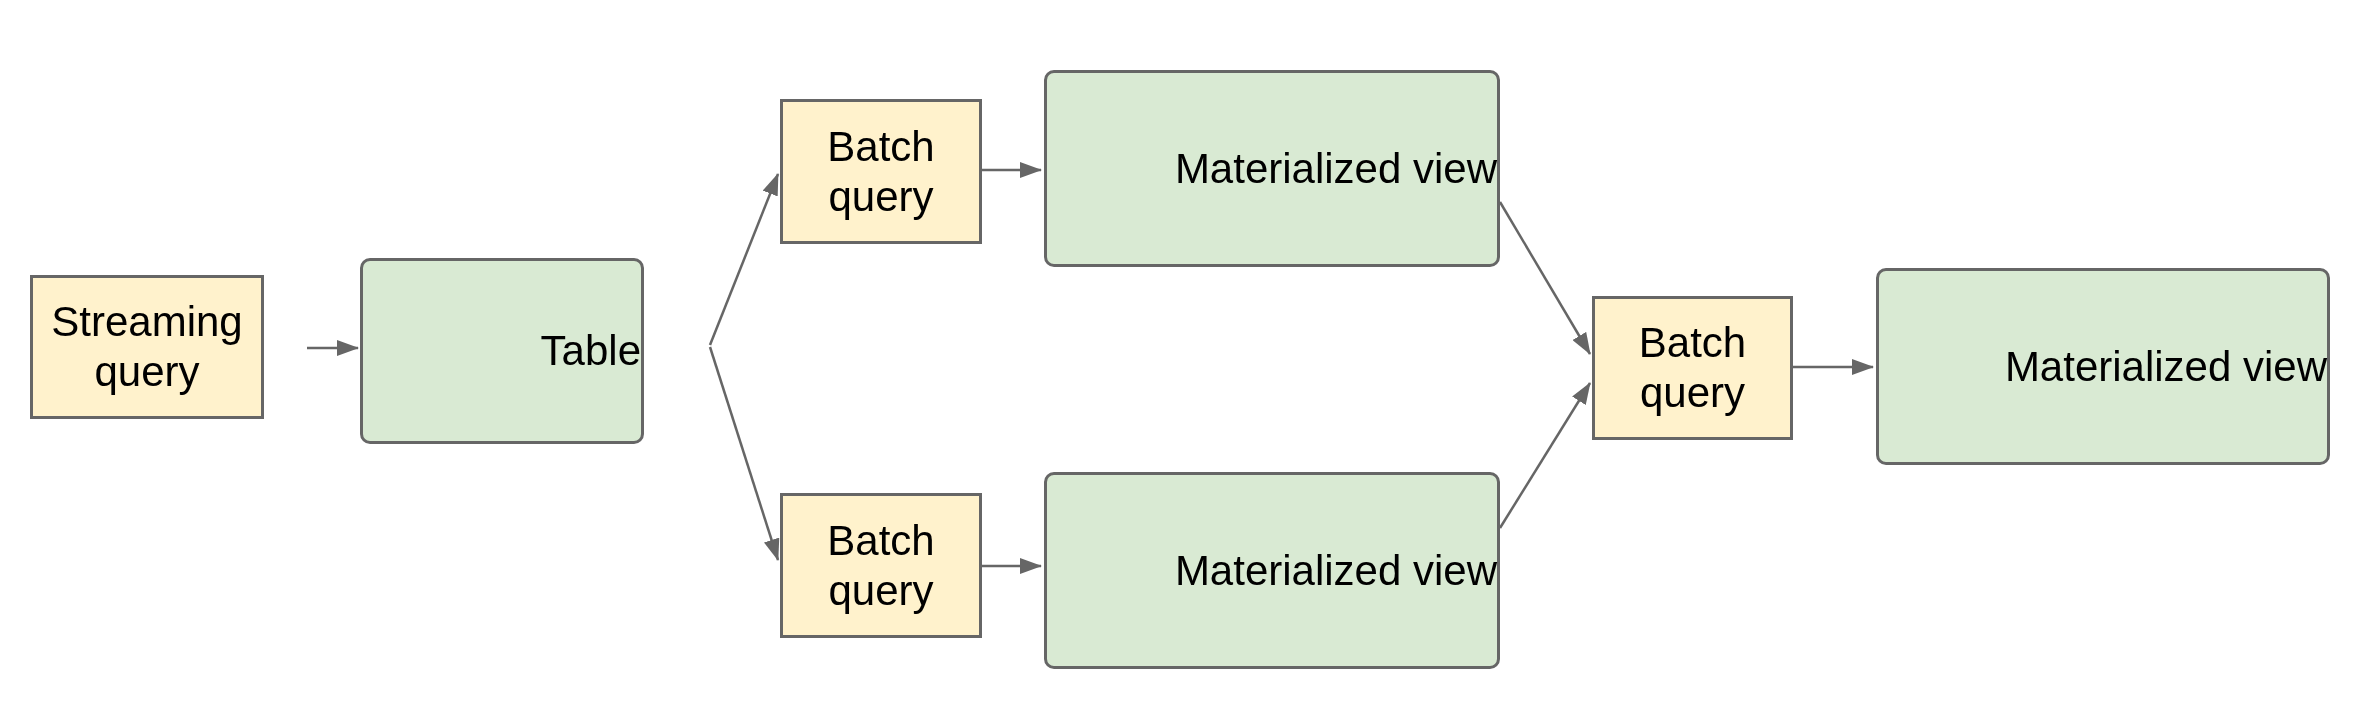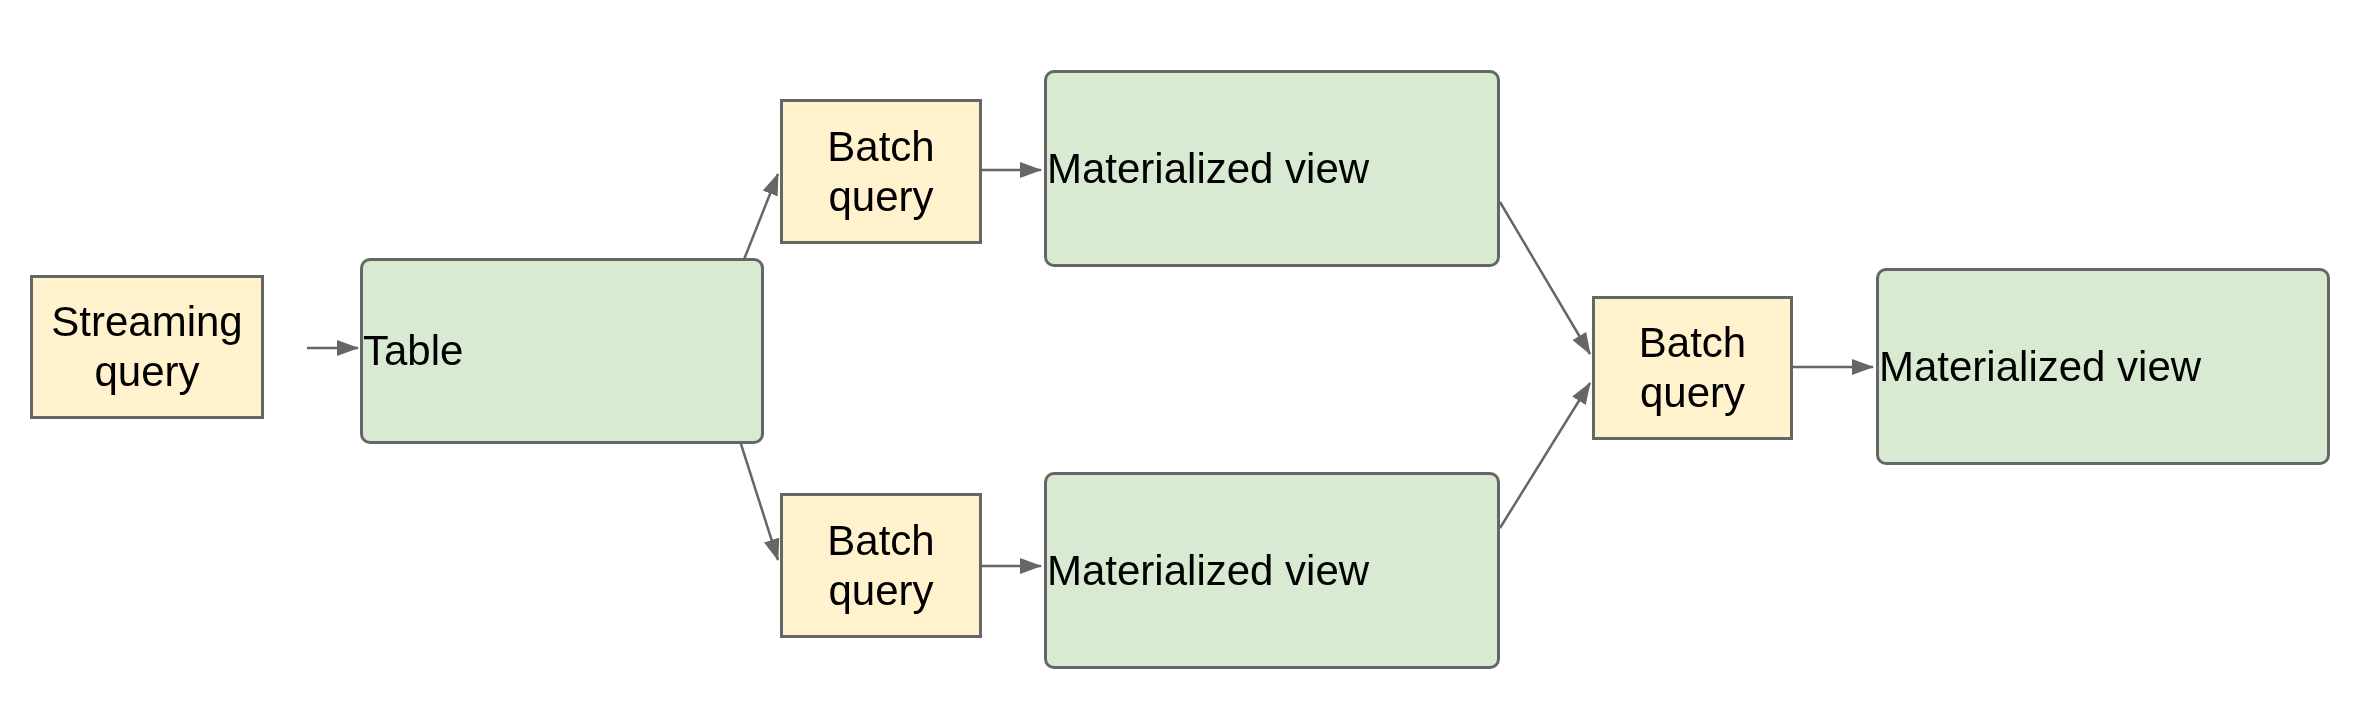--- a/index.html
+++ b/index.html
@@ -19,40 +19,40 @@
     position: absolute;
     left: 0;
     top: 0;
     width: 2370px;
     height: 720px;
   }
   .node {
     position: absolute;
     display: flex;
     align-items: center;
-    justify-content: flex-start;
+    justify-content: flex-end;
     text-align: center;
     box-sizing: border-box;
     font-size: 42px;
     line-height: 50px;
     color: var(--text-color, #000000);
   }
   .node.query {
     background: var(--query-fill, #fff2cc);
     border: 3px solid var(--node-border, #666666);
     border-radius: 0;
   }
   .node.data {
     background: var(--data-fill, #d9ead3);
     border: 3px solid var(--node-border, #666666);
     border-radius: 10px;
   }
   
   .pos-streaming-query        { left: 30px;   top: 275px; width: 234px; height: 144px; }
-  .pos-table                  { left: 360px;  top: 258px; width: 404px; height: 186px; }
+  .pos-table                  { left: 360px;  top: 258px; width: 284px; height: 186px; }
   .pos-batch-query-top        { left: 780px;  top: 99px;  width: 202px; height: 145px; }
   .pos-materialized-view-top  { left: 1044px; top: 70px;  width: 456px; height: 197px; }
   .pos-batch-query-bottom     { left: 780px;  top: 493px; width: 202px; height: 145px; }
   .pos-materialized-view-bottom { left: 1044px; top: 472px; width: 456px; height: 197px; }
   .pos-batch-query-final      { left: 1592px; top: 296px; width: 201px; height: 144px; }
   .pos-materialized-view-final{ left: 1876px; top: 268px; width: 454px; height: 197px; }
   .edge {
     stroke: var(--arrow-color, #666666);
     stroke-width: 2.5;
     fill: none;

